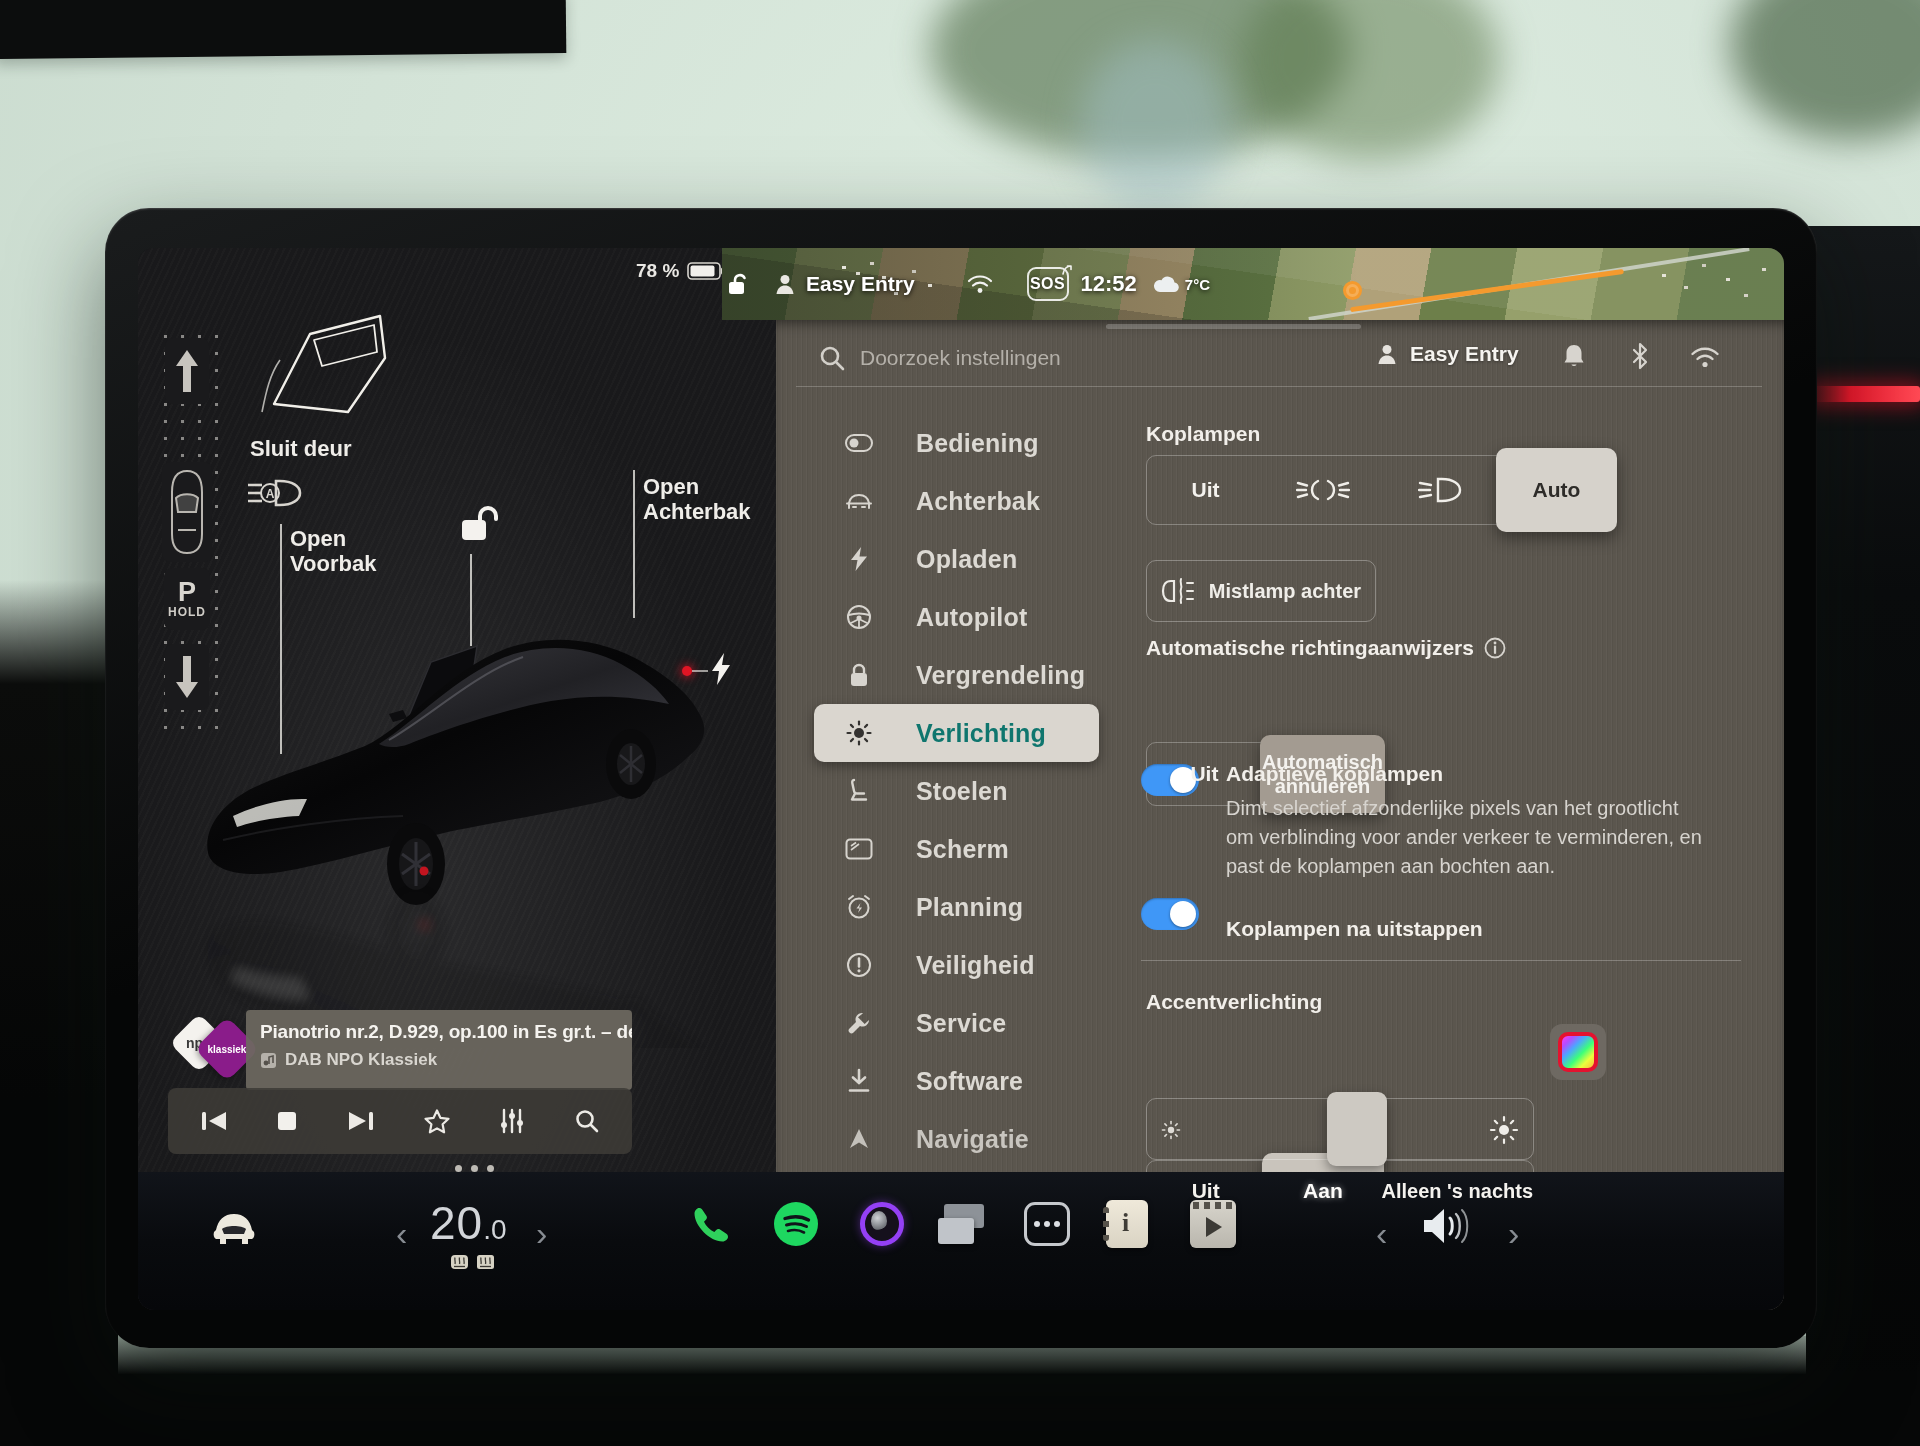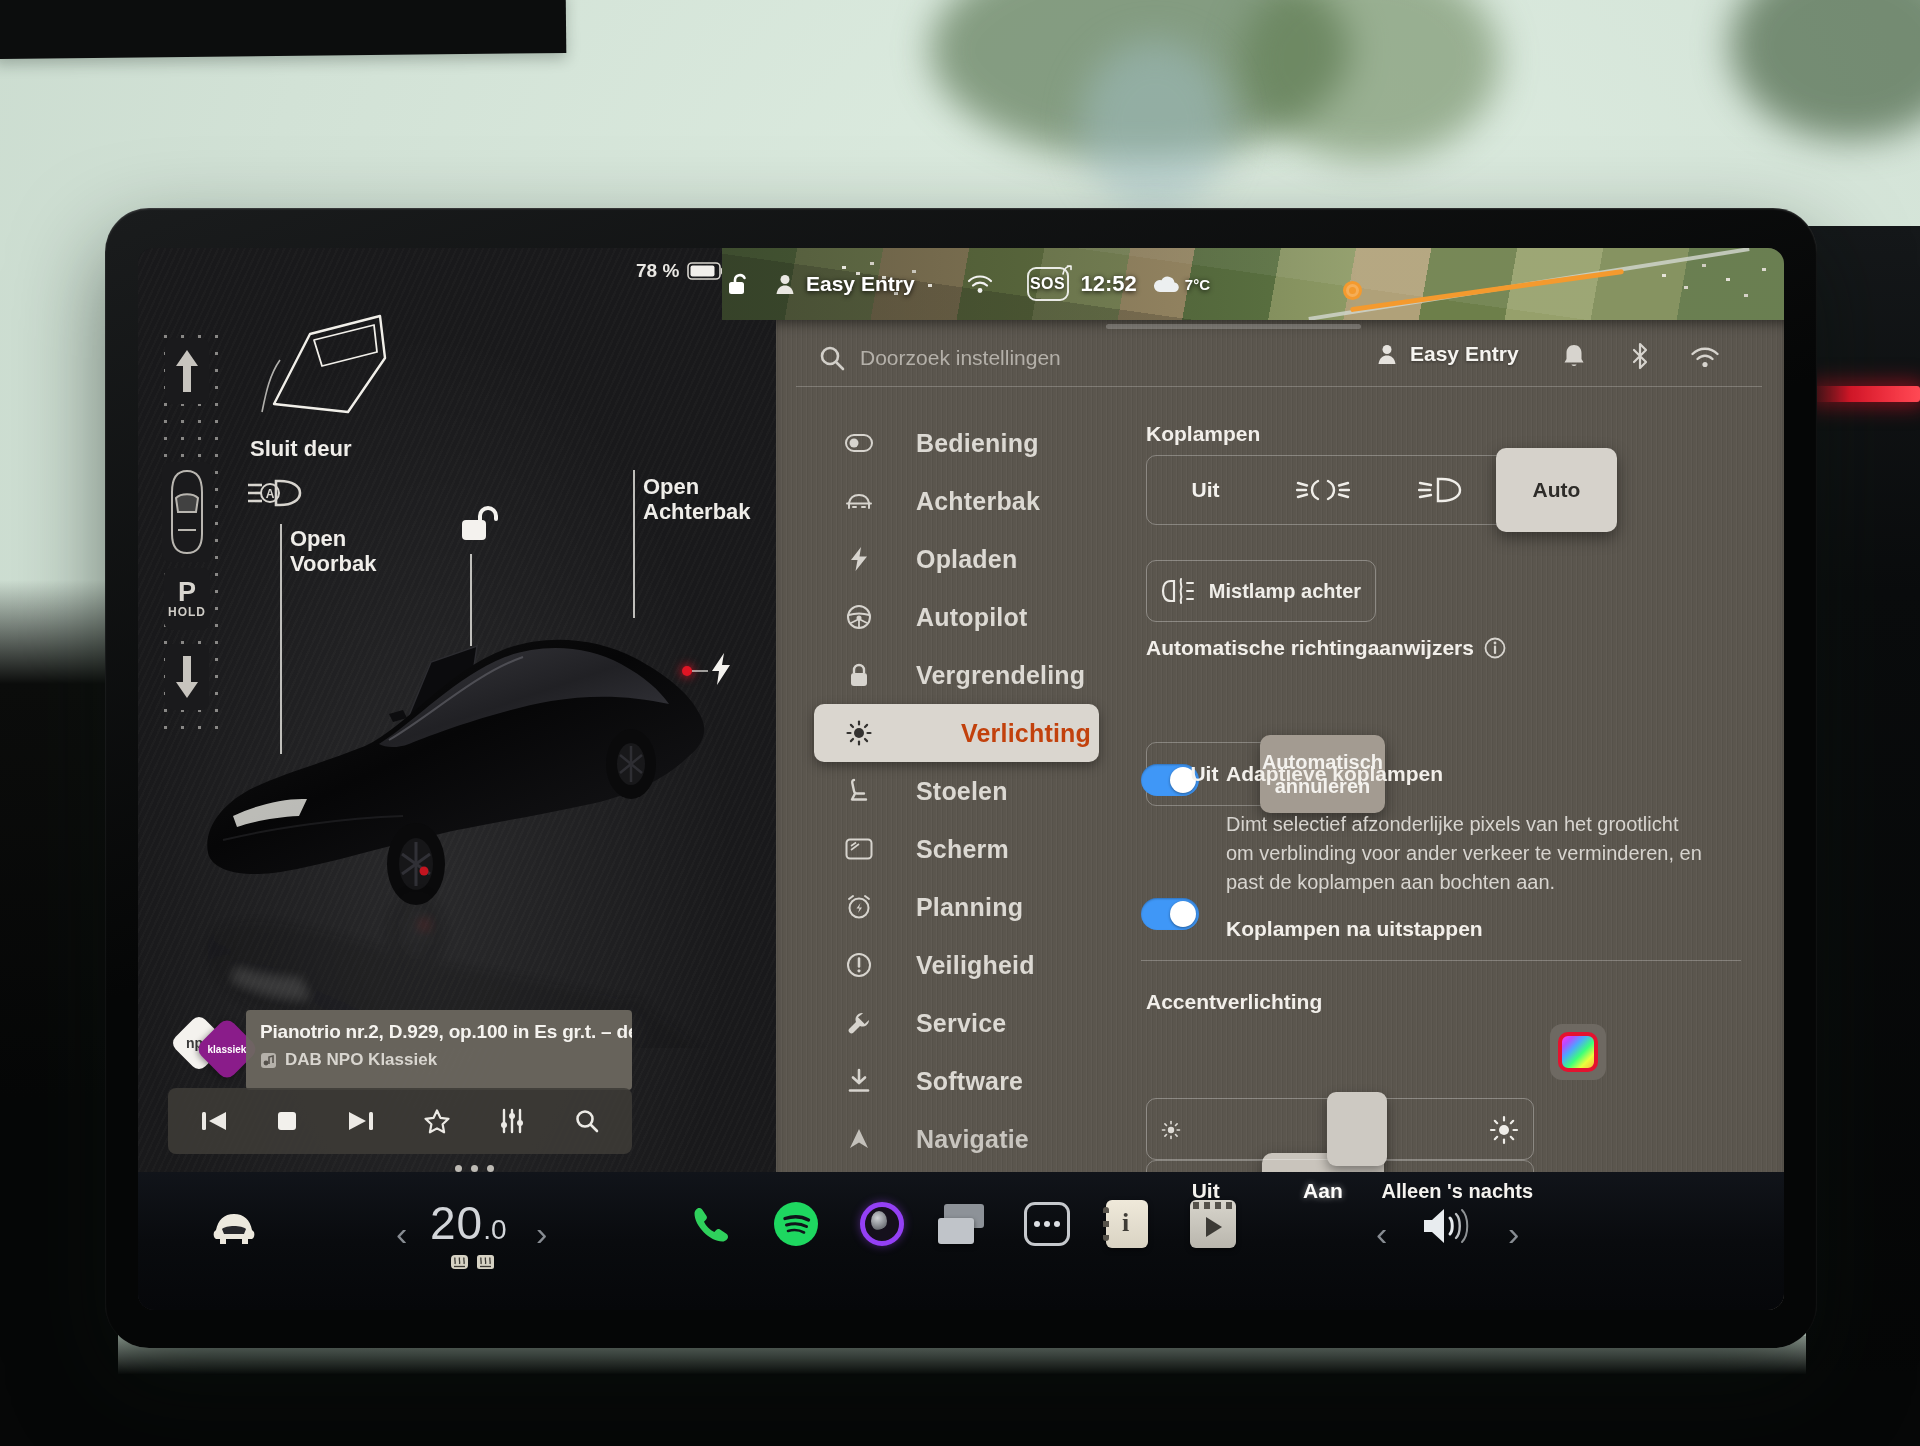--- a/index.html
+++ b/index.html
@@ -30,21 +30,21 @@
     background:linear-gradient(100deg,#55703d 0 7%,#7b8a55 7% 15%,#9a8a62 15% 23%,#687a44 23% 30%,#83905c 30% 38%,#a5936b 38% 44%,#5d7542 44% 52%,#8d9a64 52% 59%,#b0a179 59% 66%,#6d7f4a 66% 74%,#96a06b 74% 82%,#7d8b55 82% 90%,#5f7544 90% 100%);}
   .mapshade{position:absolute;inset:0;background:linear-gradient(90deg,rgba(35,35,30,.45),rgba(35,35,30,.15) 45%,rgba(35,35,30,0) 60%),linear-gradient(8deg,rgba(0,0,0,.18) 0 30%,transparent 30% 55%,rgba(255,255,255,.07) 55% 100%);}
   .statusrow{position:absolute;left:0;top:0;height:72px;display:flex;align-items:center;color:#fff;text-shadow:0 1px 5px rgba(0,0,0,.9);}
   
   .panel{position:absolute;left:638px;top:72px;width:1008px;height:990px;background-color:#5b564e;
     background-image:repeating-linear-gradient(90deg,rgba(255,255,255,.03) 0 1px,rgba(0,0,0,.05) 1px 2px,transparent 2px 5px);
     box-shadow:inset 0 10px 14px -8px rgba(0,0,0,.55);}
   .sideitem{height:58px;margin-left:38px;width:285px;display:flex;align-items:center;padding-left:30px;box-sizing:border-box;border-radius:10px;color:#dcd9d3;}
   .sideitem .sicon{width:30px;display:flex;justify-content:center;color:#d7d4ce;}
   .sideitem .slab{margin-left:42px;font-size:25px;font-weight:600;letter-spacing:.2px;}
-  .sideitem.sel{background:#dad6cf;color:#c2410c;box-shadow:0 4px 12px rgba(0,0,0,.35);gap:45px;}
+  .sideitem.sel{background:#dad6cf;color:#0f766e;box-shadow:0 4px 12px rgba(0,0,0,.35);}
   .sideitem.sel .sicon{color:#343230;}
   .seg{position:relative;display:flex;border:1px solid rgba(255,255,255,.28);border-radius:10px;box-sizing:border-box;}
   .segcell{flex:1;display:flex;align-items:center;justify-content:center;position:relative;color:#f4f2ee;font-size:21px;font-weight:700;}
   .segpill{position:absolute;inset:-8px -2px;border-radius:10px;box-shadow:0 6px 16px rgba(0,0,0,.4);}
   .segtxt{position:relative;z-index:2;text-align:center;line-height:24px;}
   .toggle{width:58px;height:32px;border-radius:16px;background:#3f97f7;position:relative;box-shadow:inset 0 1px 2px rgba(0,0,0,.25);}
   .toggle .knob{position:absolute;right:3px;top:3px;width:26px;height:26px;border-radius:50%;background:#fff;box-shadow:0 1px 3px rgba(0,0,0,.4);}
   .h1{font-size:21px;font-weight:700;color:#f2efea;}
   .desc{font-size:20px;line-height:29px;color:#d7d4cf;font-weight:500;}
   
@@ -509,21 +509,21 @@
               <span class="segtxt" style="font-size:20px;">Automatisch annuleren</span>
             </div>
           </div>
 
           <div class="abs" style="left:-5px;top:442px;width:600px;">
             <div class="toggle" style="position:absolute;left:0;top:2px;">
                 <div class="knob"></div>
               </div>
             <div style="margin-left:85px;">
               <div class="h1">Adaptieve koplampen</div>
-              <div class="desc" style="margin-top:24px;width:480px;">Dimt selectief afzonderlijke pixels van het grootlicht om verblinding voor ander verkeer te verminderen, en past de koplampen aan bochten aan.</div>
+              <div class="desc" style="margin-top:8px;width:480px;">Dimt selectief afzonderlijke pixels van het grootlicht om verblinding voor ander verkeer te verminderen, en past de koplampen aan bochten aan.</div>
             </div>
           </div>
 
           <div class="abs" style="left:-5px;top:578px;width:600px;">
             <div class="toggle" style="position:absolute;left:0;top:0;">
                 <div class="knob"></div>
               </div>
             <div class="h1" style="margin-left:85px;margin-top:19px;">Koplampen na uitstappen</div>
           </div>
 

